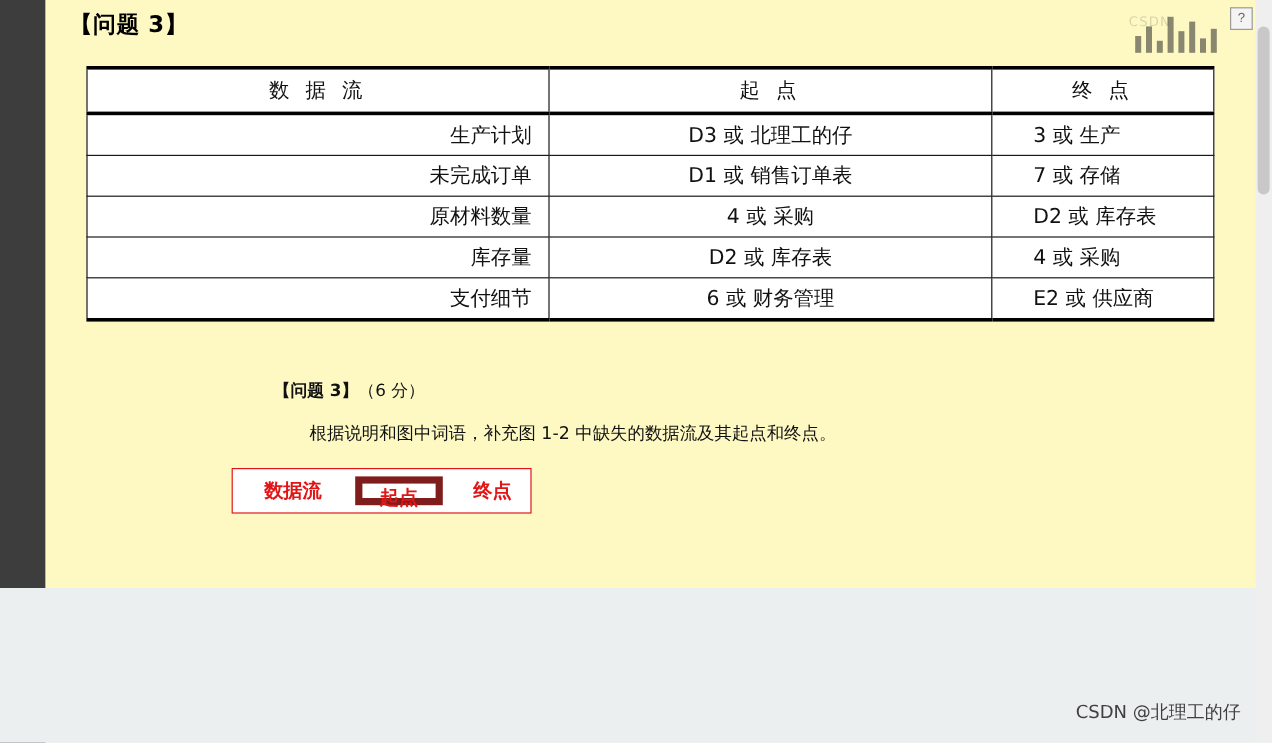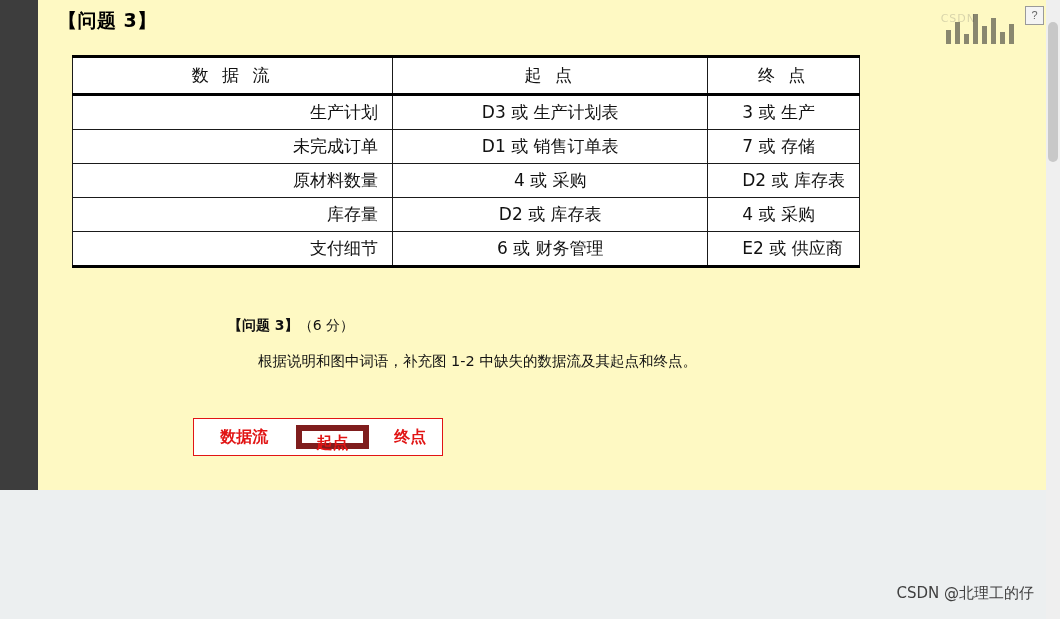--- a/index.html
+++ b/index.html
@@ -109,21 +109,21 @@
     line-height: 17px;
     text-align: center;
     font-family: "Liberation Sans", sans-serif;
   }
 
   
   table.dfd {
     position: absolute;
     left: 34px;
     top: 55px;
-    width: 788px;
+    width: 940px;
     border-collapse: collapse;
     background: #fff;
   }
   table.dfd th, table.dfd td {
     border: 1px solid #1a1a1a;
     font-family: "DejaVu Sans", "Liberation Sans", sans-serif;
     font-size: 17px;
     color: #111;
     height: 33px;
     padding: 0 14px;
@@ -176,21 +176,21 @@
     top: 352px;
     font-family: "DejaVu Sans", sans-serif;
     font-size: 14.5px;
     color: #111;
   }
 
   
   .answer-box {
     position: absolute;
     left: 155px;
-    top: 418px;
+    top: 390px;
     width: 248px;
     height: 36px;
     border: 1px solid #e11515;
     background: #fff;
     display: flex;
     align-items: center;
   }
   .answer-box .cell {
     font-family: "DejaVu Sans", sans-serif;
     font-size: 16px;
@@ -243,21 +243,21 @@
     <thead>
       <tr>
         <th class="col0">数 据 流</th>
         <th class="col1">起   点</th>
         <th class="col2">终   点</th>
       </tr>
     </thead>
     <tbody>
       <tr>
         <td class="col0">生产计划</td>
-        <td class="col1">D3 或 生产计划表</td>
+        <td class="col1">D3 或 北理工的仔</td>
         <td class="col2">3 或 生产</td>
       </tr>
       <tr>
         <td class="col0">未完成订单</td>
         <td class="col1">D1 或 销售订单表</td>
         <td class="col2">7 或 存储</td>
       </tr>
       <tr>
         <td class="col0">原材料数量</td>
         <td class="col1">4  或  采购</td>

